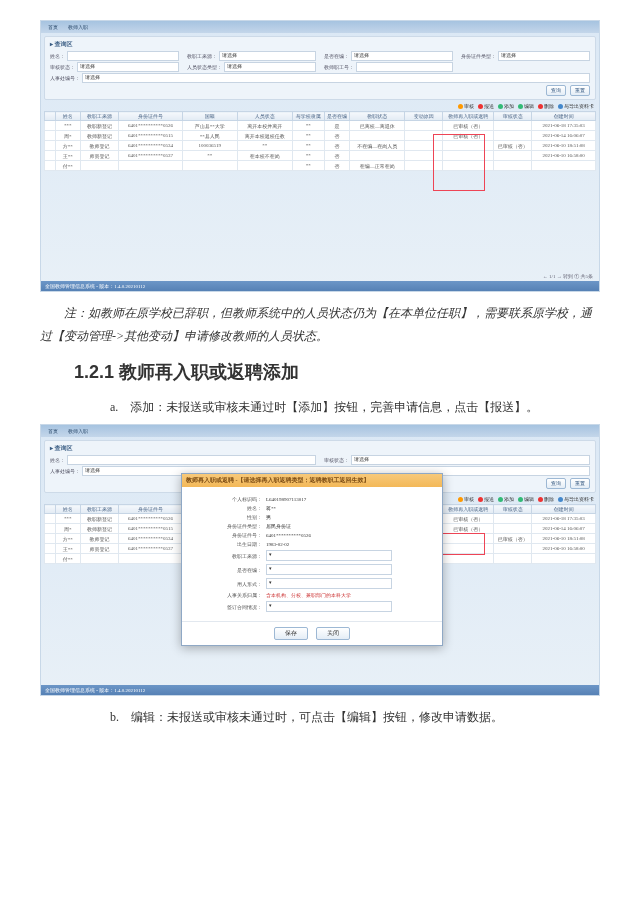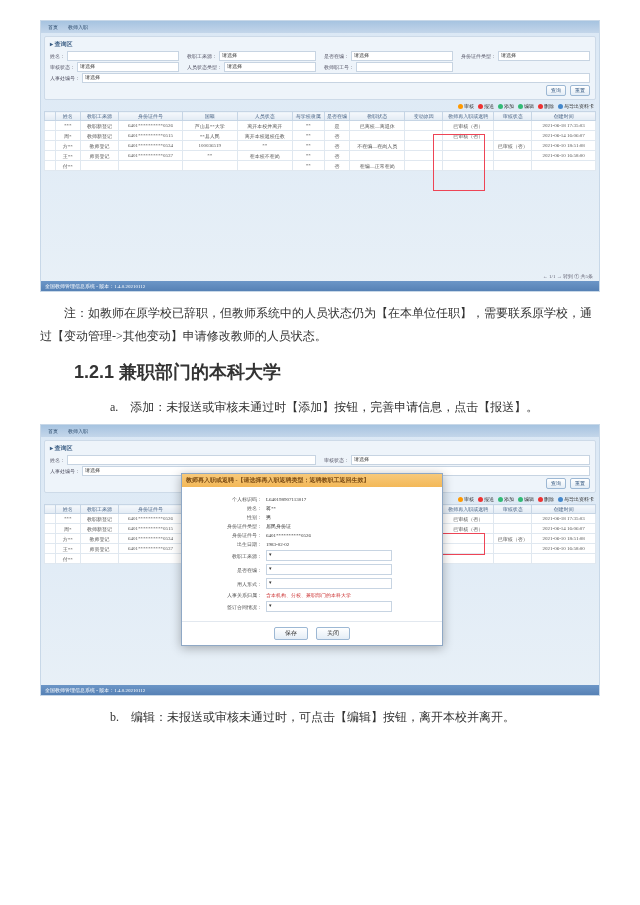--- a/index.html
+++ b/index.html
@@ -219,20 +219,21 @@
     border-radius: 2px;
     cursor: pointer;
   }
 
   
   .doc-text {
     font-size: 12px;
     line-height: 1.9;
     margin: 8px 0;
     text-indent: 2em;
+    font-style: italic;
   }
   .doc-heading {
     font-family: "SimHei", sans-serif;
     font-size: 18px;
     font-weight: bold;
     margin: 12px 0 12px 34px;
   }
   .doc-list {
     font-size: 12px;
     line-height: 1.9;
@@ -438,21 +439,21 @@
 
   <div class="pager">← 1/1 → 转到 ① 共5条</div>
   <div class="footer-bar">
     <span>全国教师管理信息系统 - 版本：1.4.0.20210112</span>
       <span></span>
   </div>
 </div>
 
 <p class="doc-text">注：如教师在原学校已辞职，但教师系统中的人员状态仍为【在本单位任职】，需要联系原学校，通过【变动管理-&gt;其他变动】申请修改教师的人员状态。</p>
 
-<h3 class="doc-heading">1.2.1 兼职部门的本科大学</h3>
+<h3 class="doc-heading">1.2.1 教师再入职或返聘添加</h3>
 
 <p class="doc-list">a.　添加：未报送或审核未通过时【添加】按钮，完善申请信息，点击【报送】。</p>
 
 <div class="screenshot">
   <div class="tabbar">
     <span>首页</span>
     <span>教师入职</span>
   </div>
   <div class="searchpanel">
     <div class="title">▸ 查询区</div>
@@ -667,13 +668,13 @@
           <div class="inp" style="width:120px">▾</div>
         </div>
     </div>
     <div class="modal-foot">
       <div class="btn-modal">保存</div>
       <div class="btn-modal">关闭</div>
     </div>
   </div>
 </div>
 
-<p class="doc-list">b.　编辑：未报送或审核未通过时，可点击【编辑】按钮，离开本校并离开。</p>
+<p class="doc-list">b.　编辑：未报送或审核未通过时，可点击【编辑】按钮，修改申请数据。</p>
 
 </body></html>

